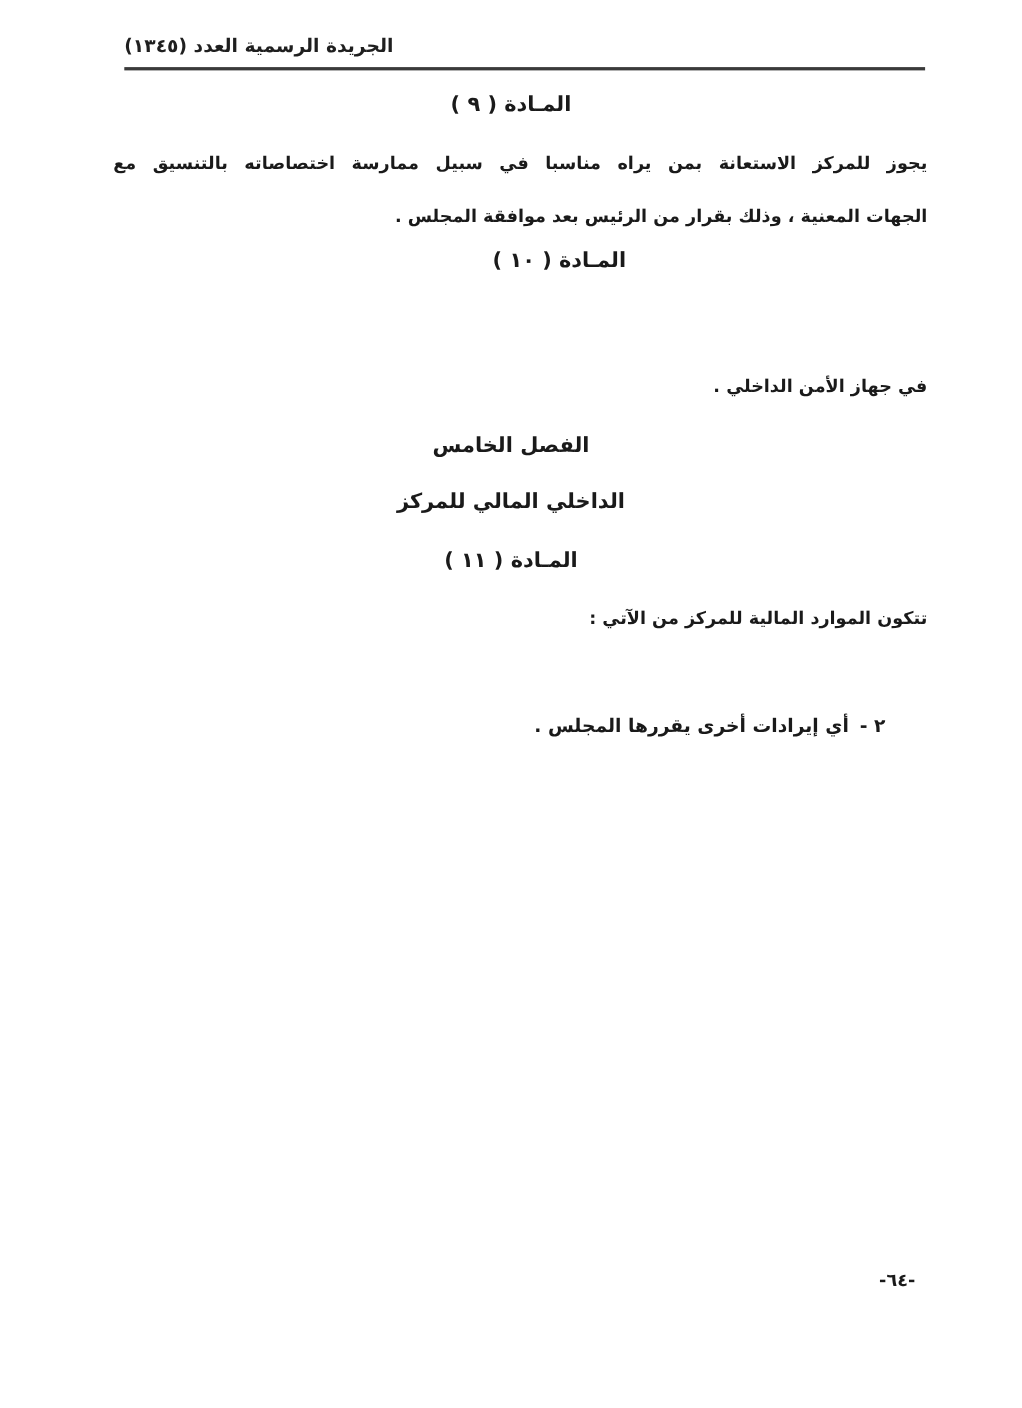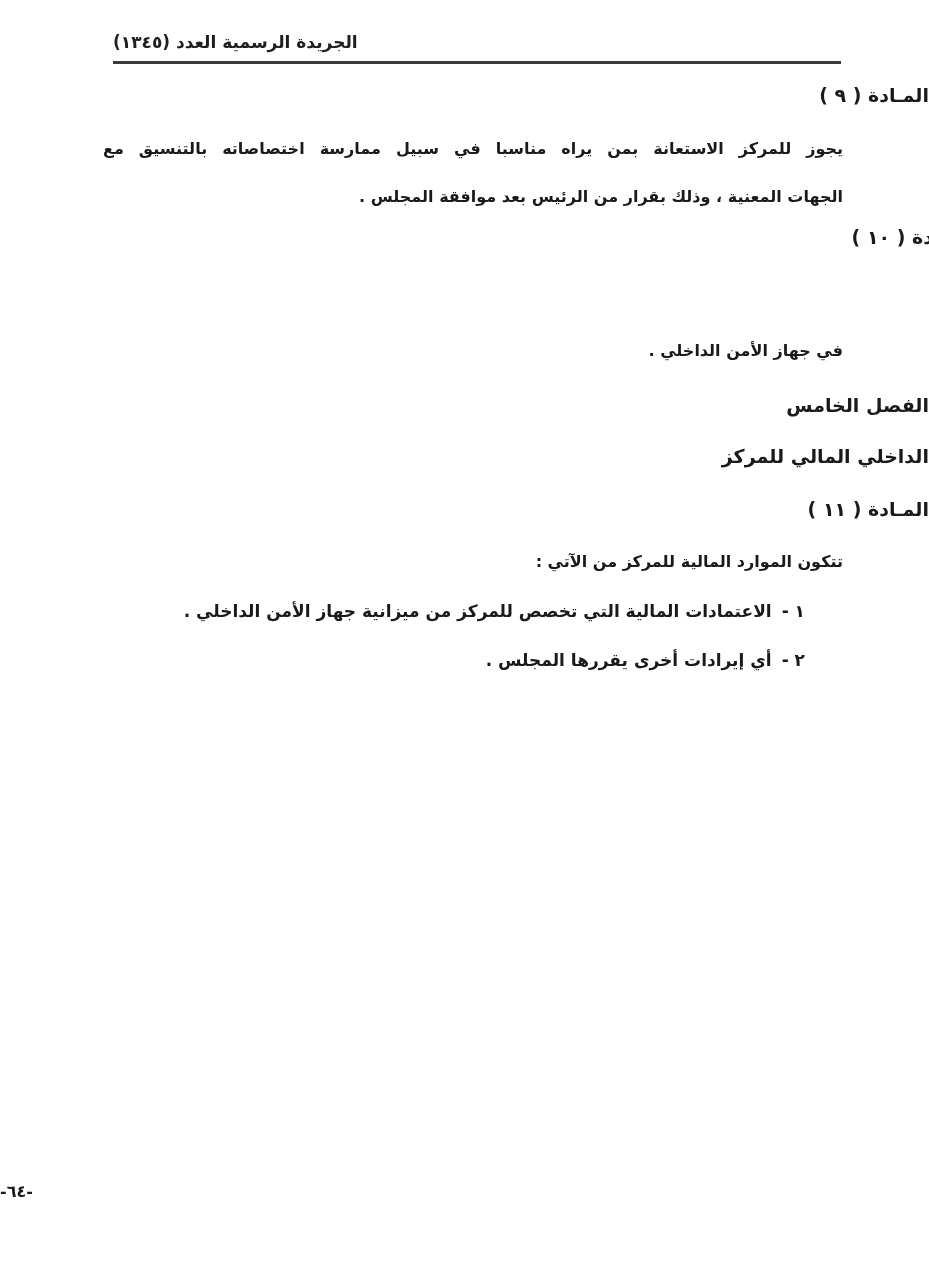--- a/index.html
+++ b/index.html
@@ -50,44 +50,45 @@
     }
     .blk {
       position: absolute;
       direction: rtl;
       white-space: nowrap;
       font-weight: bold;
     }
     .center {
       left: 0;
       width: 929px;
+      text-align: center;
     }
     .article-title { font-size: 19px; line-height: 26px; }
     .chapter-title { font-size: 19px; line-height: 26px; }
     .para {
       right: 86px;
       width: 740px;
       font-size: 16px;
       line-height: 26px;
       text-align: justify;
       text-align-last: right;
     }
     .para.justified { text-align-last: justify; }
     .list-item {
       right: 124px;
       font-size: 17px;
       line-height: 26px;
     }
     .list-item .num { display: inline-block; margin-left: 10px; }
     .page-number {
       position: absolute;
-      top: 1182px;
+      top: 1154px;
       left: 0;
       width: 832px;
-      text-align: left;
+      text-align: right;
       font-size: 16px;
       font-weight: bold;
       direction: rtl;
     }
   </style>
 </head>
 <body>
 
 <div class="page">
 
@@ -102,22 +103,19 @@
 
   <div class="blk center article-title" style="top:224px;padding-left:44px;">المـادة ( ١٠ )</div>
   <div class="blk center chapter-title" style="top:392px;">الفصل الخامس</div>
 
   <div class="blk para" style="top:338px;">في جهاز الأمن الداخلي .</div>
   <div class="blk center chapter-title" style="top:443px;">الداخلي المالي للمركز</div>
 
   <div class="blk center article-title" style="top:496px;">المـادة ( ١١ )</div>
   <div class="blk para" style="top:549px;">تتكون الموارد المالية للمركز من الآتي :</div>
 
-  <div class="blk list-item" style="top:598px;">
-    <span class="num">١ -</span><span>الاعتمادات المالية التي تخصص للمركز من ميزانية جهاز الأمن الداخلي .</span>
-  </div>
   <div class="blk list-item" style="top:647px;">
     <span class="num">٢ -</span><span>أي إيرادات أخرى يقررها المجلس .</span>
   </div>
 
   <div class="page-number">-٦٤-</div>
 
 </div>
 
 </body></html>

